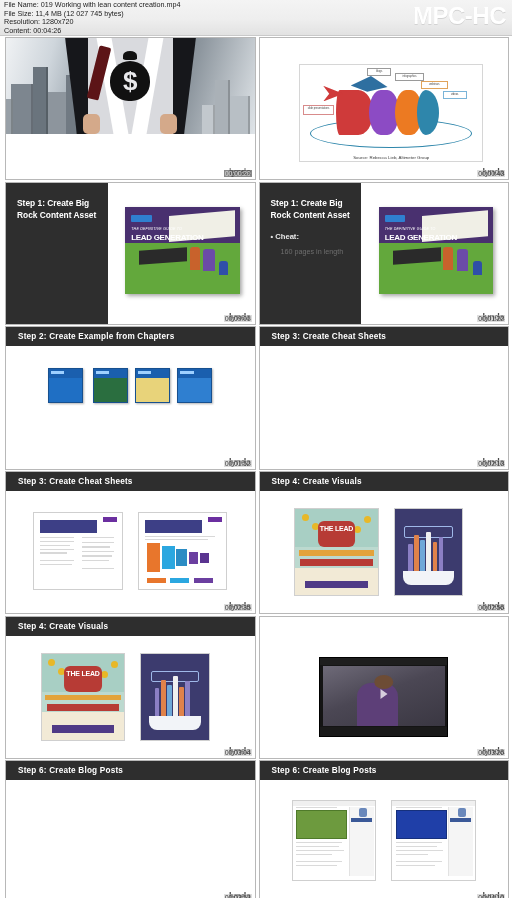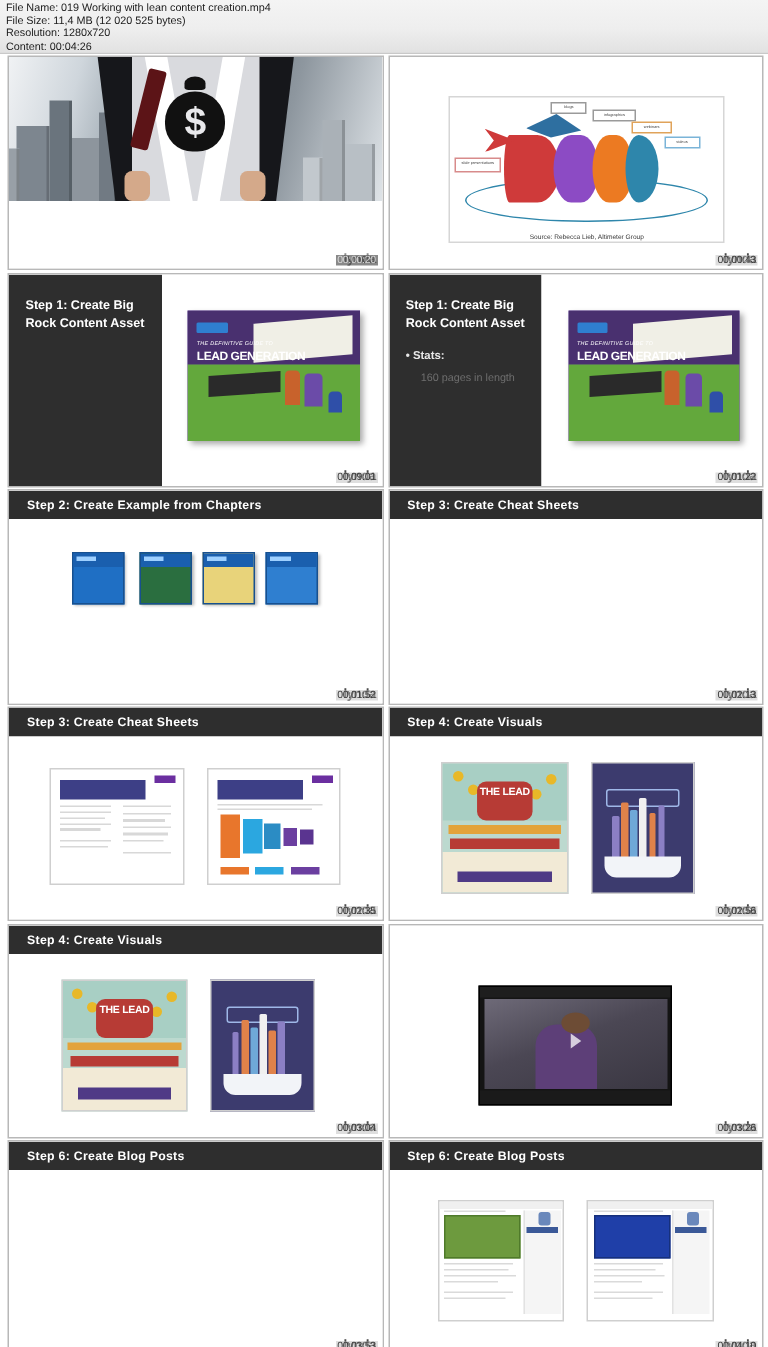--- a/index.html
+++ b/index.html
@@ -227,24 +227,25 @@
   }
 </style>
 </head>
 <body>
 
 <div id="app">
 
   <div class="header">
     <div class="meta">
       <div>File Name: 019 Working with lean content creation.mp4</div>
-      <div>File Size: 11,4 MB (12 020 525 bytes)</div>
+      <div>File Size: 11,4 MB (12 027 745 bytes)</div>
       <div>Resolution: 1280x720</div>
       <div>Content: 00:04:26</div>
     </div>
+    <div class="brand">MPC-HC</div>
   </div>
 
   <div class="grid">
 
     <div class="thumb">
       <div class="shot">
         <div class="city">
           <div class="bld" style="left:2%;width:9%;height:52%"></div>
           <div class="bld" style="left:11%;width:6%;height:70%;background:#6a747d"></div>
           <div class="bld" style="left:17%;width:8%;height:44%;background:#8d959d"></div>
@@ -316,21 +317,21 @@
         </div>
         <div class="lynda onwhite">lynda</div>
         <div class="tstamp dark">00:09:01</div>
       </div>
     </div>
 
     <div class="thumb">
       <div class="shot">
         <div class="split-left">
           <div class="bt">Step 1: Create Big Rock Content Asset</div>
-          <div class="bullet">Stats:</div>
+          <div class="bullet">Cheat:</div>
           <div class="sub">160 pages in length</div>
         </div>
         <div class="split-right">
           <div class="bigbook" style="left:12%;right:10%;top:17%;bottom:21%;">
             <div class="sky"></div>
               <div class="grass"></div>
               <div class="wall"></div>
             <div class="logo"></div>
             <div class="ttl1">THE DEFINITIVE GUIDE TO</div>
             <div class="ttl2">LEAD GENERATION</div>

